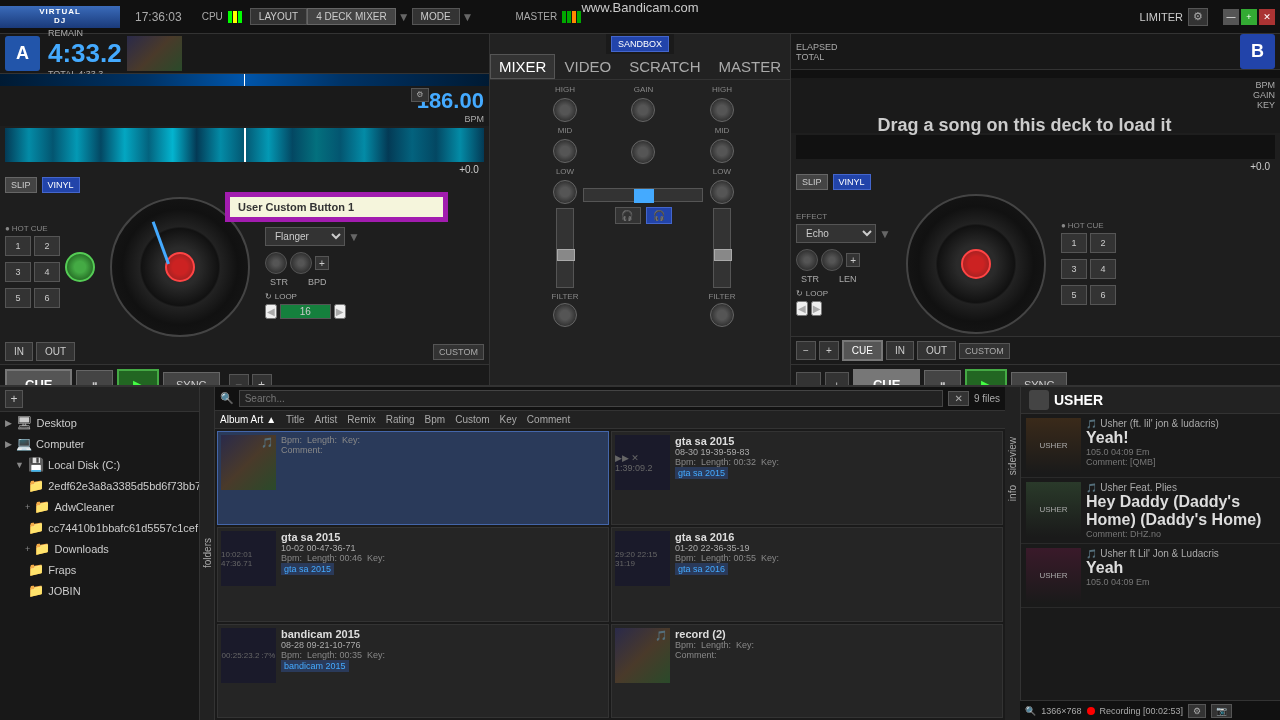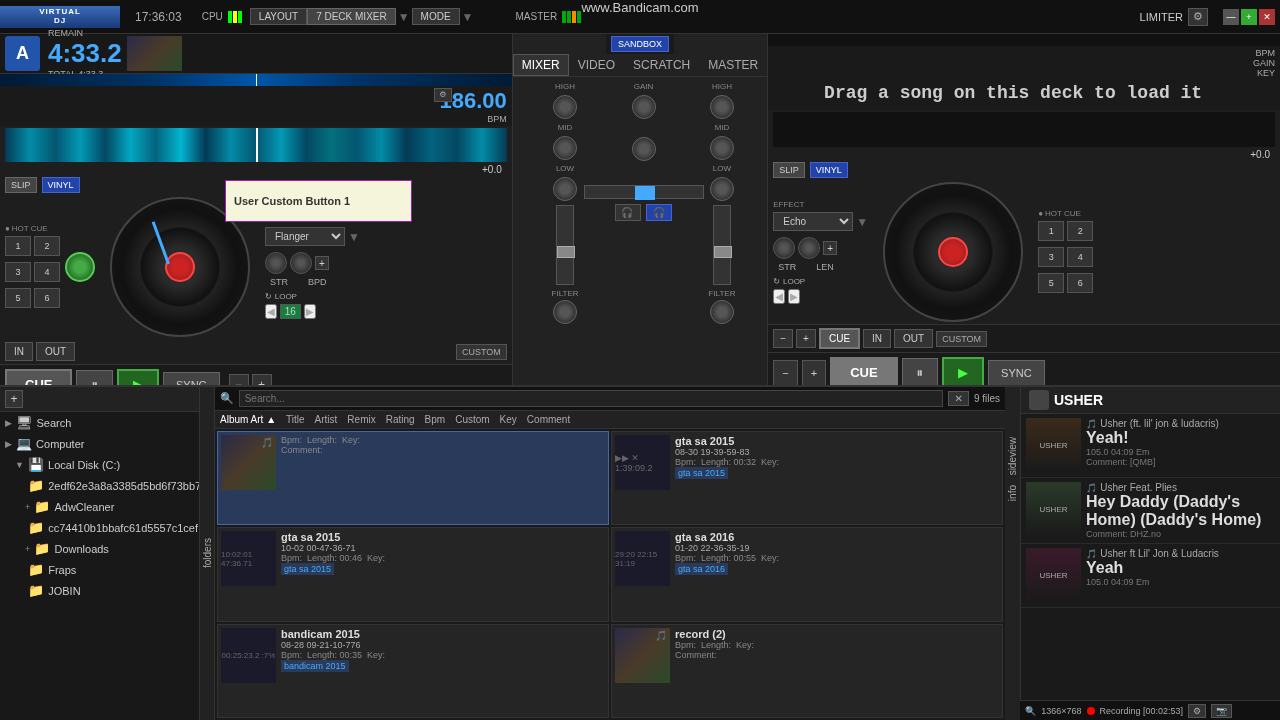--- a/index.html
+++ b/index.html
@@ -276,26 +276,26 @@
       transform-origin: bottom center;
       transform: rotate(-20deg);
     }
 
     
     #tooltip-box {
       position: absolute;
       bottom: 60px;
       left: 160px;
       background: #f5f5dc;
-      border: 1px solid #a21caf;
-      padding: 14px 8px;
+      border: 5px solid #a21caf;
+      padding: 4px 8px;
       z-index: 100;
       font-size: 10px;
       color: #333;
-      width: 187px;
+      width: 223px;
     }
     #tooltip-title {
       font-weight: bold;
       font-size: 11px;
       color: #333;
     }
     #tooltip-desc {
       font-size: 10px;
       color: #555;
     }
@@ -331,21 +331,21 @@
       display: flex;
       gap: 20px;
       font-size: 9px;
       color: #aaa;
       margin-left: 5px;
     }
     .loop-num {
       background: #15803d;
       border: 1px solid #555;
       color: #ccc;
-      padding: 1px 4px;
+      padding: 1px 19px;
       font-size: 10px;
     }
     .loop-arrow {
       color: #aaa;
       font-size: 10px;
       cursor: pointer;
     }
 
     
     #transport-left {
@@ -466,33 +466,32 @@
       margin-left: auto;
     }
     #deck-b-drag-text {
       font-size: 20px;
       font-weight: bold;
       color: #ccc;
       flex: 1;
       text-align: center;
       padding: 20px;
       margin-top: 30px;
-      font-family: Liberation Mono, monospace;
     }
 
     
     #mixer-tabs {
       display: flex;
       background: #222;
       width: 100%;
       border-bottom: 1px solid #333;
     }
     .mixer-tab {
       padding: 3px 8px;
-      font-size: 12px;
+      font-size: 15px;
       color: #aaa;
       cursor: pointer;
       border: 1px solid transparent;
     }
     .mixer-tab.active {
       background: #333;
       color: #fff;
       border-color: #555;
     }
     #mixer-main {
@@ -926,21 +925,21 @@
   <span id="time-display">17:36:03</span>
   <div id="cpu-section">
     <span>CPU</span>
     <div class="cpu-bars">
       <div class="cpu-bar"></div>
       <div class="cpu-bar yellow"></div>
       <div class="cpu-bar"></div>
     </div>
   </div>
   <button class="layout-btn" style="background:#333;border:1px solid #555;color:#ccc;padding:2px 8px;font-size:10px;margin-left:8px;">LAYOUT</button>
-  <button style="background:#444;border:1px solid #666;color:#ccc;padding:2px 8px;font-size:10px;">7 DECK MIXER</button>
+  <button style="background:#444;border:1px solid #666;color:#ccc;padding:2px 8px;font-size:10px;">4 DECK MIXER</button>
   <span style="font-size:12px;color:#666;margin:0 2px;">▼</span>
   <button style="background:#333;border:1px solid #555;color:#ccc;padding:2px 8px;font-size:10px;">MODE</button>
   <span style="font-size:12px;color:#666;margin:0 2px;">▼</span>
 
   <div id="bandicam-watermark">
     <span>www.Bandicam.com</span>
   </div>
 
   <div style="display:flex;align-items:center;gap:5px;margin-left:40px;font-size:10px;color:#aaa;">
     <span>MASTER</span>
@@ -1160,20 +1159,27 @@
           <span class="filter-label">FILTER</span>
           <div class="eq-knob"></div>
         </div>
       </div>
     </div>
   </div>
 
   <div id="deck-right">
     <div id="deck-right-inner">
 
+      <div id="deck-b-header" style="display:flex;align-items:center;height:40px;background:#181818;padding:0 5px;border-bottom:1px solid #333;">
+        <div style="font-size:9px;color:#aaa;">
+          <div>ELAPSED</div>
+          <div>TOTAL</div>
+        </div>
+        <div id="deck-b-label">B</div>
+      </div>
 
       <div class="waveform-header-bar">
         <div class="waveform-header-gradient" style="background:#111;"></div>
       </div>
 
       <div style="display:flex;align-items:flex-start;padding:2px 5px;background:#1a1a1a;position:relative;min-height:55px;">
         <div style="flex:1;">
           <div id="deck-b-drag-text" style="font-size:18px;font-weight:bold;color:#ccc;padding:5px 0;">Drag a song on this deck to load it</div>
         </div>
         <div style="text-align:right;">
@@ -1276,21 +1282,21 @@
 
 <div id="browser-area">
 
   <div id="folder-tree">
     <div style="display:flex;align-items:center;gap:5px;padding:3px 5px;background:#222;border-bottom:1px solid #333;">
       <button style="background:#333;border:1px solid #555;color:#ccc;width:18px;height:18px;font-size:12px;">+</button>
     </div>
     <div class="folder-item">
       <span class="folder-tree-toggle">▶</span>
       <span class="folder-icon">🖥</span>
-      <span>Search</span>
+      <span>Desktop</span>
     </div>
     <div class="folder-item">
       <span class="folder-tree-toggle">▶</span>
       <span class="folder-icon">💻</span>
       <span>Computer</span>
     </div>
     <div class="folder-item" style="padding-left:15px;">
       <span class="folder-tree-toggle">▼</span>
       <span class="folder-icon">💾</span>
       <span>Local Disk (C:)</span>

